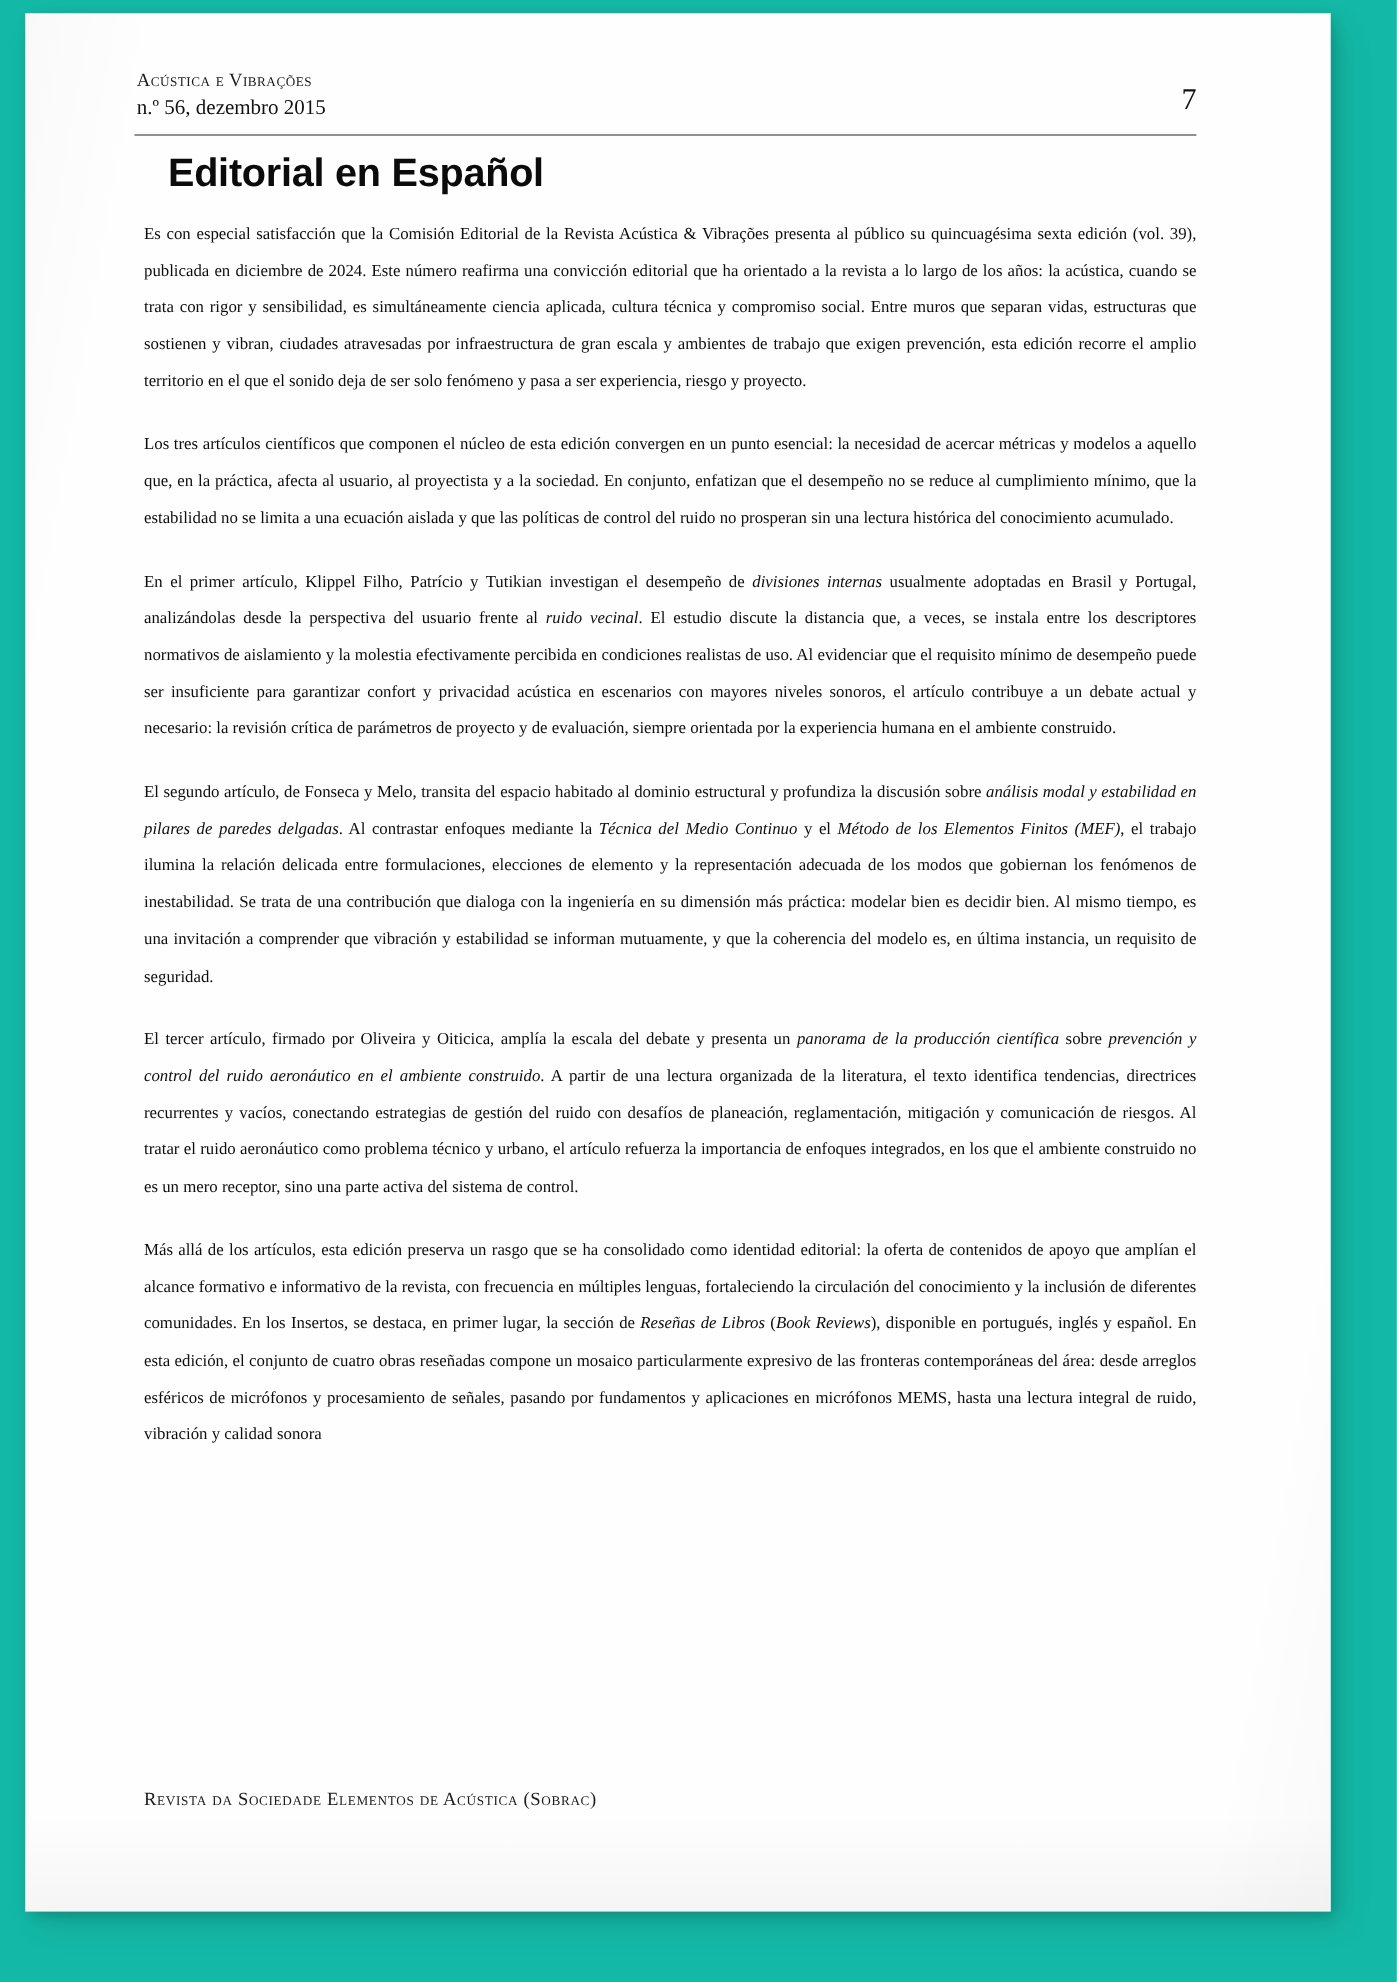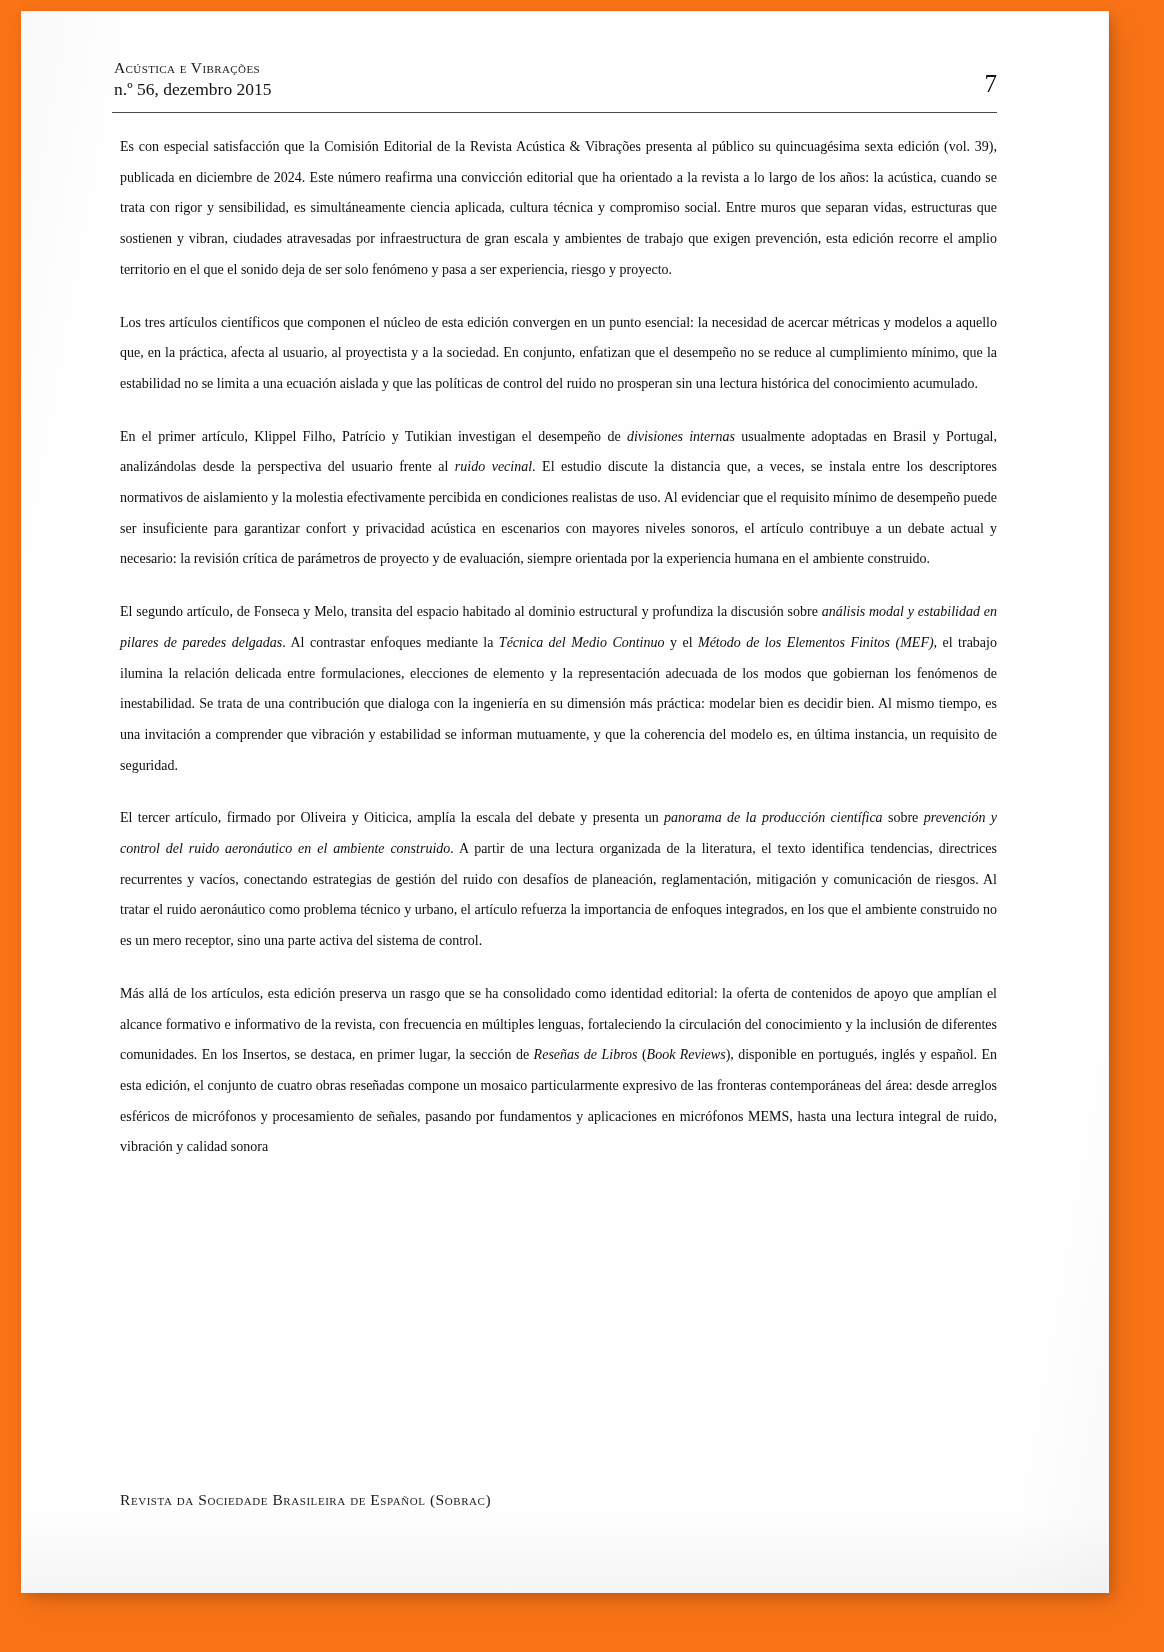--- a/index.html
+++ b/index.html
@@ -11,21 +11,21 @@
     width: 1164px;
     height: 1652px;
     overflow: hidden;
     font-family: "Liberation Serif", serif;
   }
 
   .page-canvas {
     position: relative;
     width: 1164px;
     height: 1652px;
-    background: #f97316;
+    background: #14b8a6;
   }
 
   
   .paper {
     position: absolute;
     left: 22px;
     top: 12px;
     width: 1086px;
     height: 1580px;
     background: #fefefe;
@@ -150,33 +150,34 @@
 
       <div class="runhead">
         <div class="runhead-lines">
           <div class="journal-name">Acústica e Vibrações</div>
           <div class="issue-line">n.º 56, dezembro 2015</div>
         </div>
         <div class="folio">7</div>
         <div class="rule"></div>
       </div>
 
+      <h1 class="doc-title">Editorial en Español</h1>
 
       <div class="body-text">
 
         <p class="para"><span>Es con especial satisfacción que la Comisión Editorial de la Revista Acústica &amp; Vibrações presenta al público su quincuagésima sexta edición (vol. 39), publicada en diciembre de 2024. Este número reafirma una convicción editorial que ha orientado a la revista a lo largo de los años: la acústica, cuando se trata con rigor y sensibilidad, es simultáneamente ciencia aplicada, cultura técnica y compromiso social. Entre muros que separan vidas, estructuras que sostienen y vibran, ciudades atravesadas por infraestructura de gran escala y ambientes de trabajo que exigen prevención, esta edición recorre el amplio territorio en el que el sonido deja de ser solo fenómeno y pasa a ser experiencia, riesgo y proyecto.</span></p>
 
         <p class="para"><span>Los tres artículos científicos que componen el núcleo de esta edición convergen en un punto esencial: la necesidad de acercar métricas y modelos a aquello que, en la práctica, afecta al usuario, al proyectista y a la sociedad. En conjunto, enfatizan que el desempeño no se reduce al cumplimiento mínimo, que la estabilidad no se limita a una ecuación aislada y que las políticas de control del ruido no prosperan sin una lectura histórica del conocimiento acumulado.</span></p>
 
         <p class="para"><span>En el primer artículo, Klippel Filho, Patrício y Tutikian investigan el desempeño de </span><i>divisiones internas</i><span> usualmente adoptadas en Brasil y Portugal, analizándolas desde la perspectiva del usuario frente al </span><i>ruido vecinal</i><span>. El estudio discute la distancia que, a veces, se instala entre los descriptores normativos de aislamiento y la molestia efectivamente percibida en condiciones realistas de uso. Al evidenciar que el requisito mínimo de desempeño puede ser insuficiente para garantizar confort y privacidad acústica en escenarios con mayores niveles sonoros, el artículo contribuye a un debate actual y necesario: la revisión crítica de parámetros de proyecto y de evaluación, siempre orientada por la experiencia humana en el ambiente construido.</span></p>
 
         <p class="para"><span>El segundo artículo, de Fonseca y Melo, transita del espacio habitado al dominio estructural y profundiza la discusión sobre </span><i>análisis modal y estabilidad en pilares de paredes delgadas</i><span>. Al contrastar enfoques mediante la </span><i>Técnica del Medio Continuo</i><span> y el </span><i>Método de los Elementos Finitos (MEF)</i><span>, el trabajo ilumina la relación delicada entre formulaciones, elecciones de elemento y la representación adecuada de los modos que gobiernan los fenómenos de inestabilidad. Se trata de una contribución que dialoga con la ingeniería en su dimensión más práctica: modelar bien es decidir bien. Al mismo tiempo, es una invitación a comprender que vibración y estabilidad se informan mutuamente, y que la coherencia del modelo es, en última instancia, un requisito de seguridad.</span></p>
 
         <p class="para"><span>El tercer artículo, firmado por Oliveira y Oiticica, amplía la escala del debate y presenta un </span><i>panorama de la producción científica</i><span> sobre </span><i>prevención y control del ruido aeronáutico en el ambiente construido</i><span>. A partir de una lectura organizada de la literatura, el texto identifica tendencias, directrices recurrentes y vacíos, conectando estrategias de gestión del ruido con desafíos de planeación, reglamentación, mitigación y comunicación de riesgos. Al tratar el ruido aeronáutico como problema técnico y urbano, el artículo refuerza la importancia de enfoques integrados, en los que el ambiente construido no es un mero receptor, sino una parte activa del sistema de control.</span></p>
 
         <p class="para"><span>Más allá de los artículos, esta edición preserva un rasgo que se ha consolidado como identidad editorial: la oferta de contenidos de apoyo que amplían el alcance formativo e informativo de la revista, con frecuencia en múltiples lenguas, fortaleciendo la circulación del conocimiento y la inclusión de diferentes comunidades. En los Insertos, se destaca, en primer lugar, la sección de </span><i>Reseñas de Libros</i><span> (</span><i>Book Reviews</i><span>), disponible en portugués, inglés y español. En esta edición, el conjunto de cuatro obras reseñadas compone un mosaico particularmente expresivo de las fronteras contemporáneas del área: desde arreglos esféricos de micrófonos y procesamiento de señales, pasando por fundamentos y aplicaciones en micrófonos MEMS, hasta una lectura integral de ruido, vibración y calidad sonora</span></p>
 
       </div>
     </div>
 
-    <div class="footer">Revista da Sociedade Brasileira de Español (Sobrac)</div>
+    <div class="footer">Revista da Sociedade Elementos de Acústica (Sobrac)</div>
   </div>
 </div>
 
 </body></html>

